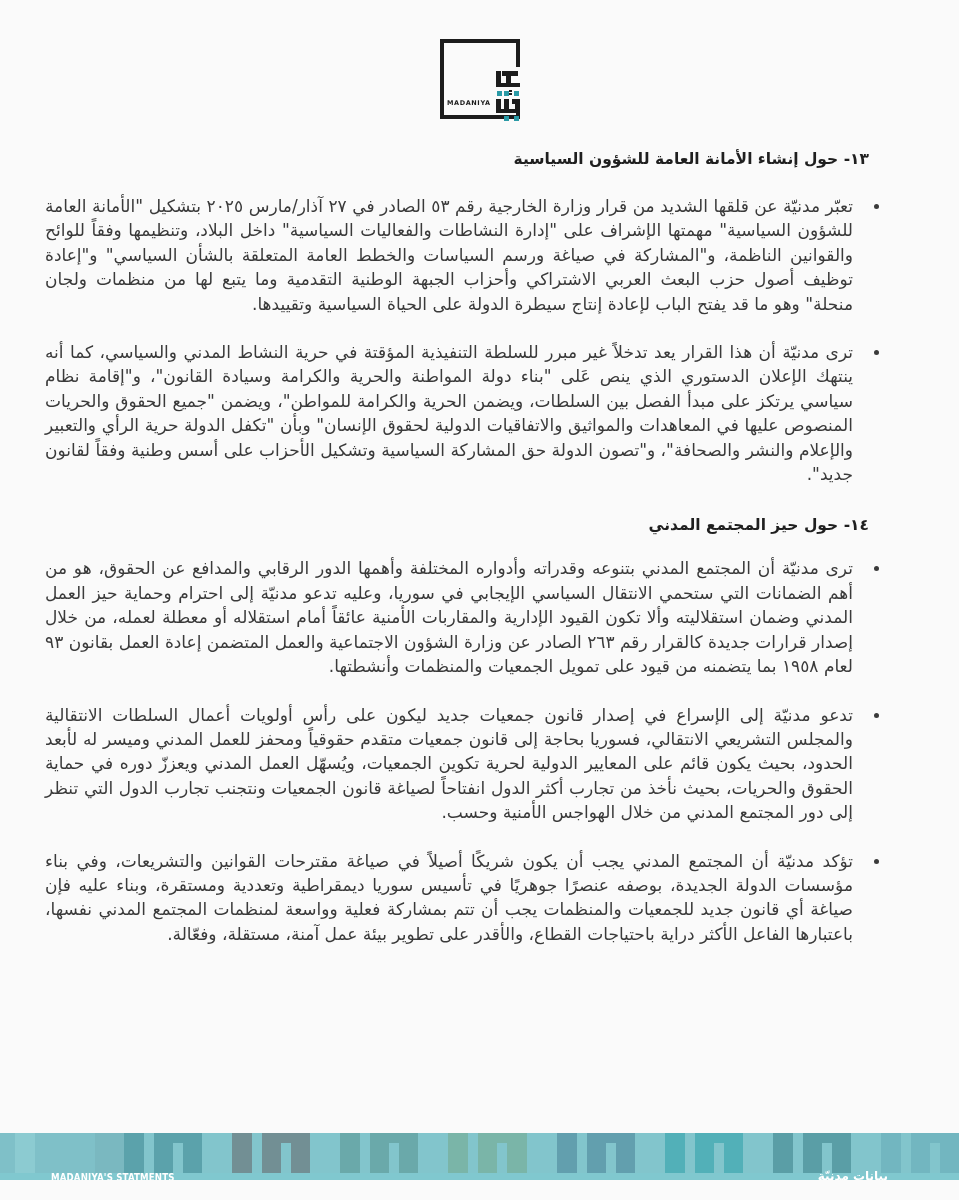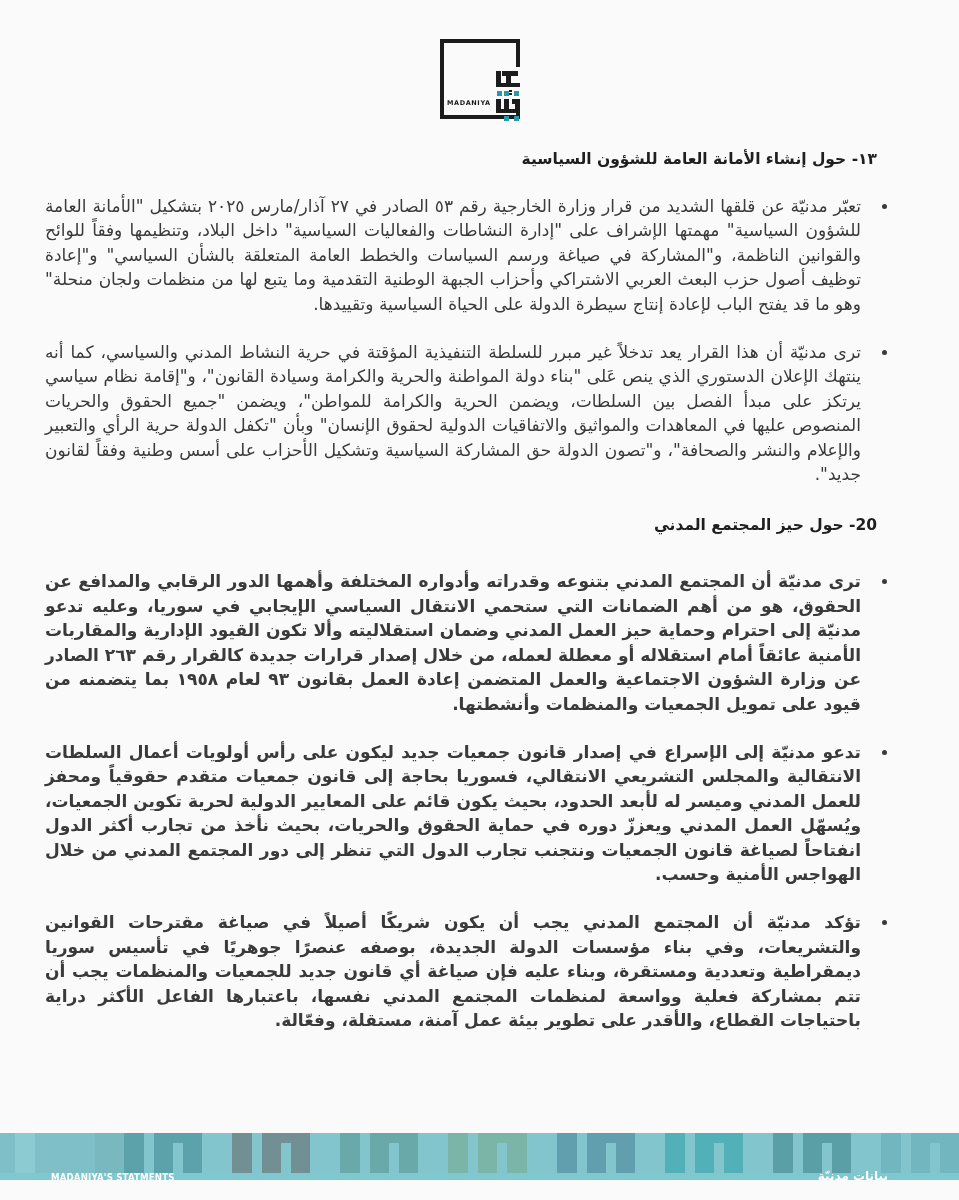--- a/index.html
+++ b/index.html
@@ -16,41 +16,41 @@
     .logo-frame-rt { position: absolute; right: 0; top: 0; width: 4px; height: 28px; background: #1c1c1c; }
     .logo-frame-bottom-right { position: absolute; right: 0; bottom: 0; width: 4px; height: 6px; background: #1c1c1c; }
     .logo-text {
       position: absolute; left: 7px; top: 60px; font-size: 6.5px; font-weight: bold;
       letter-spacing: 0.6px; color: #1c1c1c; font-family: "DejaVu Sans", sans-serif; text-align: center;
     }
     .logo-glyph { position: absolute; background: #1c1c1c; }
     .logo-dot { position: absolute; width: 5px; height: 5px; background: #2a9aa6; }
 
     .content {
-      position: absolute; left: 45px; right: 70px; top: 140px;
+      position: absolute; left: 45px; right: 78px; top: 140px;
       direction: rtl; text-align: right;
     }
     .section-title {
       font-size: 15.5px; font-weight: bold; color: #1f1f1f; margin: 0 0 0 0; line-height: 38px;
       margin-right: 12px;
     }
     .section { }
     ul.bullets { list-style: none; margin-top: 16px; }
     ul.bullets li {
       position: relative; padding-right: 28px; font-size: 17px; line-height: 24.4px;
       text-align: justify; text-align-last: right; color: #3a3a3a; margin-bottom: 24px;
       letter-spacing: 0.05px;
     }
     ul.bullets li::before {
       content: ""; position: absolute; right: 2px; top: 10px; width: 5px; height: 5px;
       border-radius: 50%; background: #3a3a3a;
     }
     #sec13 { }
     #sec14 { margin-top: -4px; }
-    #sec14 ul.bullets { margin-top: 25px; font-weight: bold; }
+    #sec14 ul.bullets { margin-top: 12px; }
 
     .footer {
       position: absolute; left: 0; top: 1133px; width: 959px; height: 47px; overflow: hidden;
       background: #14532d;
     }
     .fblock { position: absolute; top: 0; height: 60px; }
     .finner { position: absolute; background: #82c6cd; }
     .fstrip { position: absolute; left: 0; bottom: 0; width: 100%; height: 7px; background: #80c8cf; }
     .footer-left-label {
       position: absolute; left: 51px; top: 38px; font-size: 10.5px; font-weight: bold;
@@ -92,21 +92,21 @@
 
 <div class="content">
   <div class="section" id="sec13">
     <h2 class="section-title">١٣- حول إنشاء الأمانة العامة للشؤون السياسية</h2>
     <ul class="bullets">
       <li>تعبّر مدنيّة عن قلقها الشديد من قرار وزارة الخارجية رقم ٥٣ الصادر في ٢٧ آذار/مارس ٢٠٢٥ بتشكيل "الأمانة العامة للشؤون السياسية" مهمتها الإشراف على "إدارة النشاطات والفعاليات السياسية" داخل البلاد، وتنظيمها وفقاً للوائح والقوانين الناظمة، و"المشاركة في صياغة ورسم السياسات والخطط العامة المتعلقة بالشأن السياسي" و"إعادة توظيف أصول حزب البعث العربي الاشتراكي وأحزاب الجبهة الوطنية التقدمية وما يتبع لها من منظمات ولجان منحلة" وهو ما قد يفتح الباب لإعادة إنتاج سيطرة الدولة على الحياة السياسية وتقييدها.</li>
       <li>ترى مدنيّة أن هذا القرار يعد تدخلاً غير مبرر للسلطة التنفيذية المؤقتة في حرية النشاط المدني والسياسي، كما أنه ينتهك الإعلان الدستوري الذي ينص عَلى "بناء دولة المواطنة والحرية والكرامة وسيادة القانون"، و"إقامة نظام سياسي يرتكز على مبدأ الفصل بين السلطات، ويضمن الحرية والكرامة للمواطن"، ويضمن "جميع الحقوق والحريات المنصوص عليها في المعاهدات والمواثيق والاتفاقيات الدولية لحقوق الإنسان" وبأن "تكفل الدولة حرية الرأي والتعبير والإعلام والنشر والصحافة"، و"تصون الدولة حق المشاركة السياسية وتشكيل الأحزاب على أسس وطنية وفقاً لقانون جديد".</li>
     </ul>
   </div>
   <div class="section" id="sec14">
-    <h2 class="section-title">20- حول حيز المجتمع المدني</h2>
+    <h2 class="section-title">١٤- حول حيز المجتمع المدني</h2>
     <ul class="bullets">
       <li>ترى مدنيّة أن المجتمع المدني بتنوعه وقدراته وأدواره المختلفة وأهمها الدور الرقابي والمدافع عن الحقوق، هو من أهم الضمانات التي ستحمي الانتقال السياسي الإيجابي في سوريا، وعليه تدعو مدنيّة إلى احترام وحماية حيز العمل المدني وضمان استقلاليته وألا تكون القيود الإدارية والمقاربات الأمنية عائقاً أمام استقلاله أو معطلة لعمله، من خلال إصدار قرارات جديدة كالقرار رقم ٢٦٣ الصادر عن وزارة الشؤون الاجتماعية والعمل المتضمن إعادة العمل بقانون ٩٣ لعام ١٩٥٨ بما يتضمنه من قيود على تمويل الجمعيات والمنظمات وأنشطتها.</li>
       <li>تدعو مدنيّة إلى الإسراع في إصدار قانون جمعيات جديد ليكون على رأس أولويات أعمال السلطات الانتقالية والمجلس التشريعي الانتقالي، فسوريا بحاجة إلى قانون جمعيات متقدم حقوقياً ومحفز للعمل المدني وميسر له لأبعد الحدود، بحيث يكون قائم على المعايير الدولية لحرية تكوين الجمعيات، ويُسهّل العمل المدني ويعززّ دوره في حماية الحقوق والحريات، بحيث نأخذ من تجارب أكثر الدول انفتاحاً لصياغة قانون الجمعيات ونتجنب تجارب الدول التي تنظر إلى دور المجتمع المدني من خلال الهواجس الأمنية وحسب.</li>
       <li>تؤكد مدنيّة أن المجتمع المدني يجب أن يكون شريكًا أصيلاً في صياغة مقترحات القوانين والتشريعات، وفي بناء مؤسسات الدولة الجديدة، بوصفه عنصرًا جوهريًا في تأسيس سوريا ديمقراطية وتعددية ومستقرة، وبناء عليه فإن صياغة أي قانون جديد للجمعيات والمنظمات يجب أن تتم بمشاركة فعلية وواسعة لمنظمات المجتمع المدني نفسها، باعتبارها الفاعل الأكثر دراية باحتياجات القطاع، والأقدر على تطوير بيئة عمل آمنة، مستقلة، وفعّالة.</li>
     </ul>
   </div>
 </div>
 
 <div class="footer">
   <div>

